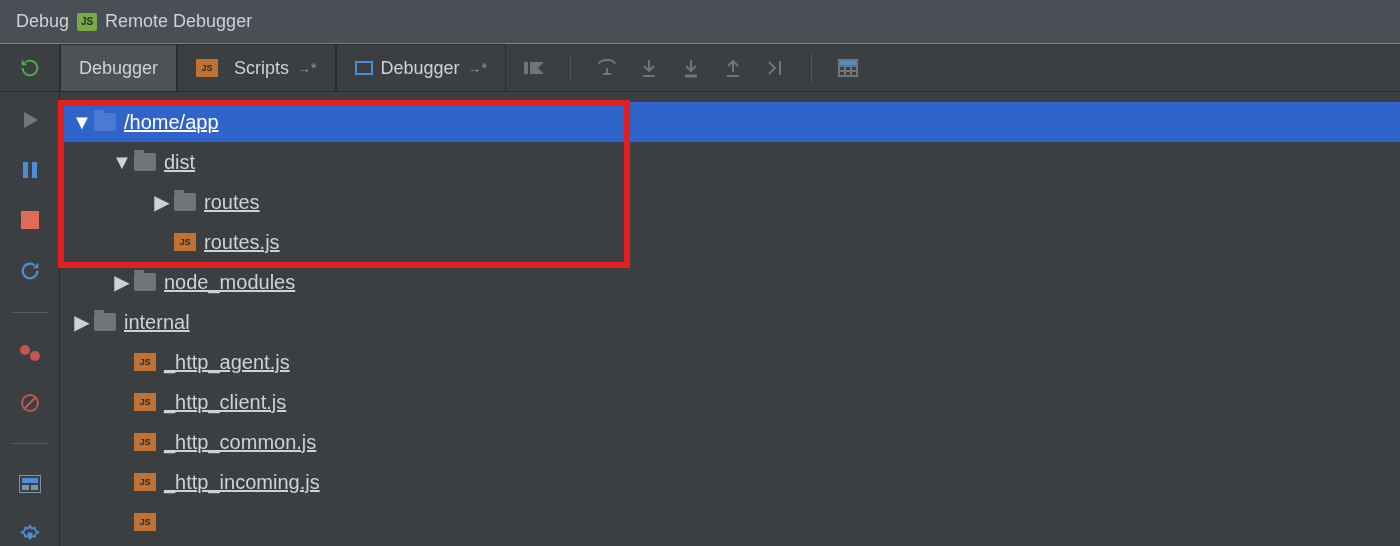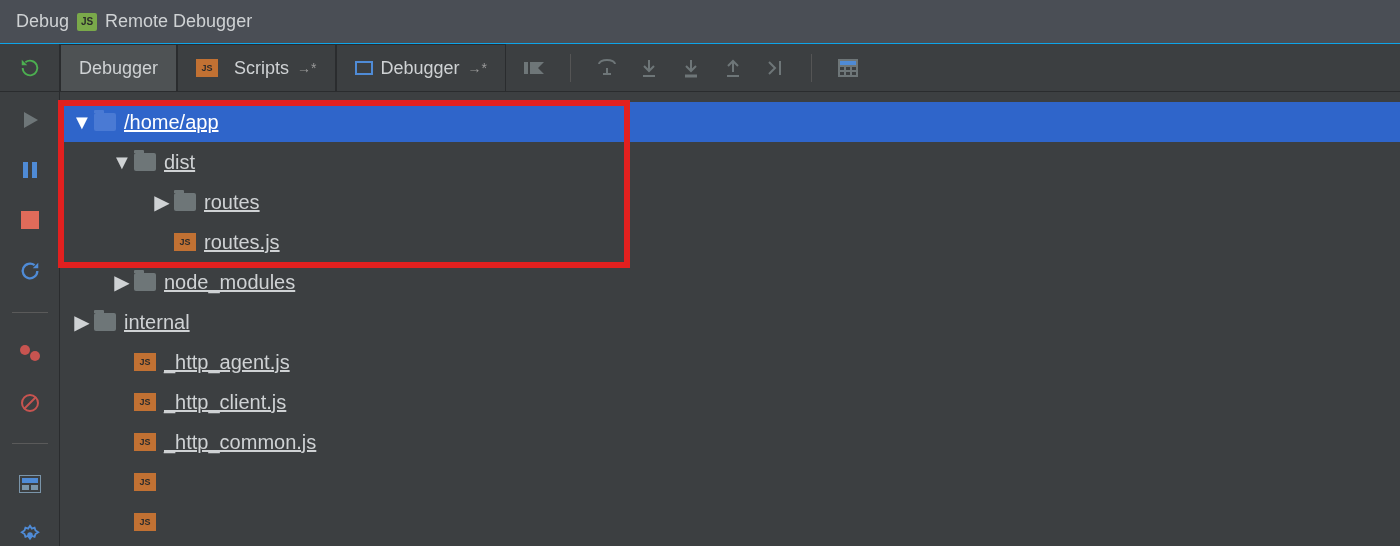--- a/index.html
+++ b/index.html
@@ -299,20 +299,21 @@
         <span class="label">_http_client.js</span>
       </div>
       <div class="tree-row" style="padding-left:50px">
         <span class="twisty"></span>
         <span class="js-icon">JS</span>
         <span class="label">_http_common.js</span>
       </div>
       <div class="tree-row" style="padding-left:50px">
         <span class="twisty"></span>
         <span class="js-icon">JS</span>
+        <span class="label">_http_incoming.js</span>
       </div>
       <div class="tree-row" style="padding-left:50px">
         <span class="twisty"></span>
         <span class="js-icon">JS</span>
       </div>
       <div class="tree-row" style="padding-left:50px;opacity:0.5">
         <span class="twisty"></span>
 
       </div>
 

